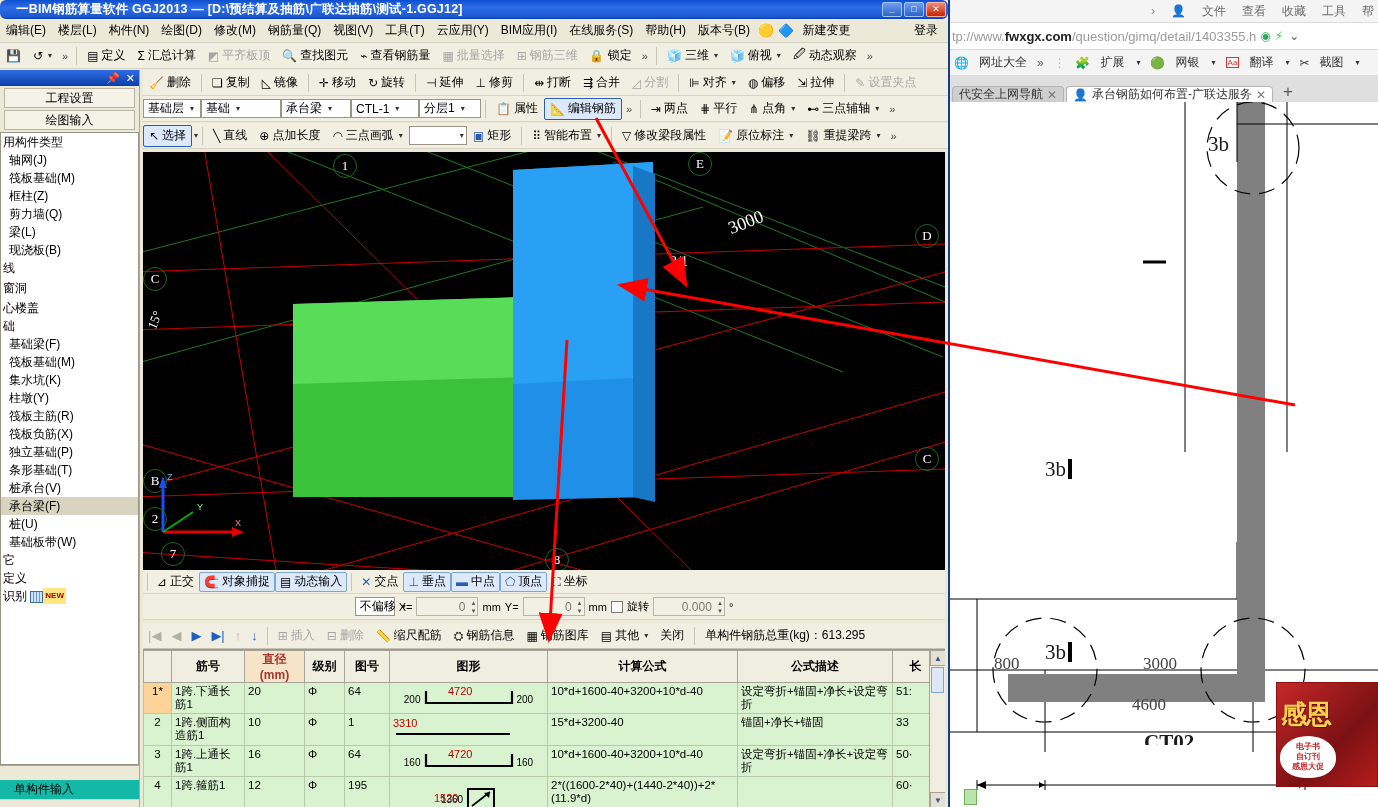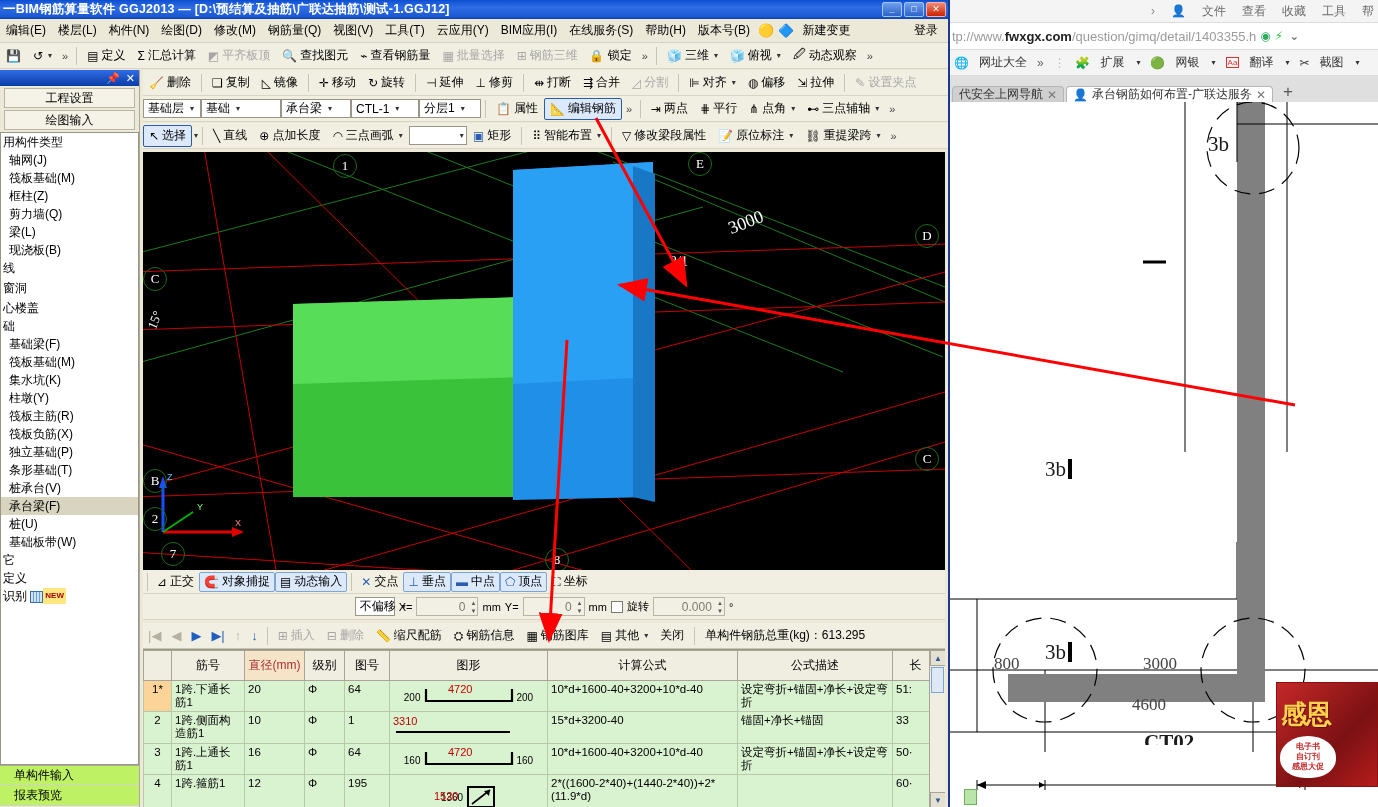--- a/index.html
+++ b/index.html
@@ -17,22 +17,22 @@
   #app {
     position: absolute; left: 0; top: 0; width: 948px; height: 807px;
     background: #ece9d8; overflow: hidden;
   }
 
   
   .titlebar {
     position: absolute; left: 0; top: 0; width: 948px; height: 19px;
     background: linear-gradient(to bottom, #0a4ccf 0%, #1556d6 8%, #2e6ce5 40%, #1a59d3 88%, #0b3ea8 100%);
     color: #fff; font-weight: bold; font-size: 12.5px;
-    display: flex; align-items: center; padding-left: 3px;
-    white-space: nowrap; overflow: hidden;
+    display: flex; align-items: center; padding-left: 16px;
+    white-space: nowrap; overflow: hidden; border-radius: 6px;
   }
   .titlebar .ttext { letter-spacing: .2px; }
   .winbtns { position: absolute; right: 2px; top: 2px; display: flex; gap: 2px; }
   .winbtn {
     width: 20px; height: 15px; border: 1px solid #9fc3ff;
     background: linear-gradient(to bottom,#6f9ff0,#2d63c8);
     color: #fff; font-size: 9px; line-height: 13px; text-align: center;
     border-radius: 2px;
   }
   .winbtn.close { background: linear-gradient(to bottom,#f08a78,#cc2200); border-color:#ffb0a0; }
@@ -95,22 +95,22 @@
   .mini-ico {
     display:inline-block; width:13px;height:12px;border:1px solid #3a6ea5;
     background: repeating-linear-gradient(90deg,#cfe3f7 0 2px,#6b9fd4 2px 3px);
     vertical-align: middle;
   }
   .dock-bottom {
     position: absolute; left: 0; bottom: 0; width: 139px; height: 42px;
     background: #ece9d8; border-top: 1px solid #aca899;
   }
   .dock-bottom .db {
-    height: 20px; background: #bef264; border-bottom: 1px solid #d4d0c8;
-    display: flex; align-items: center; padding-left: 14px; font-size: 12px;
+    height: 20px; background: #14b8a6; border-bottom: 1px solid #d4d0c8;
+    display: flex; align-items: center; padding-left: 14px; font-size: 12px; margin-top: 14px;
   }
 
   
   .viewport {
     position: absolute; left: 143px; top: 152px; width: 802px; height: 418px;
     background: #000; overflow: hidden;
   }
   .vp-label { position: absolute; color: #fff; font-size: 13px; font-family:"Liberation Serif", serif; }
   .gridcircle {
     position: absolute; width: 24px; height: 24px; border: 1px solid #1d6a1d;
@@ -158,21 +158,21 @@
   .navbtn { color: #1f5fbf; font-size: 13px; padding: 0 5px; }
   .navbtn.dis { color: #b4b0a2; }
 
   
   .tblwrap {
     position: absolute; left: 143px; top: 649px; width: 802px; height: 158px;
     background: #fff; overflow: hidden; border-top: 1px solid #9a9686;
   }
   table.rebar { border-collapse: collapse; width: 795px; table-layout: fixed; }
   table.rebar th {
-    background: #f0eee0; border: 1px solid #a8a498; font-weight: normal;
+    background: #f0eee0; border: 1px solid #a8a498; font-weight: bold;
     font-size: 12px; height: 30px; padding: 0 3px;
   }
   table.rebar th.hl { background: #f6e4c8; color: #a33; }
   table.rebar td {
     border: 1px solid #b7c9a8; background: #d9f2cf; font-size: 11.5px;
     padding: 2px 3px; vertical-align: top; height: 31px; line-height: 13px;
   }
   td.rownum { background: #fbf2e0; text-align: center; vertical-align: middle; font-size: 12px; }
   td.rownum.first { background: #fcd49a; }
   td.diam-sel { background: #b9e3dd; }

